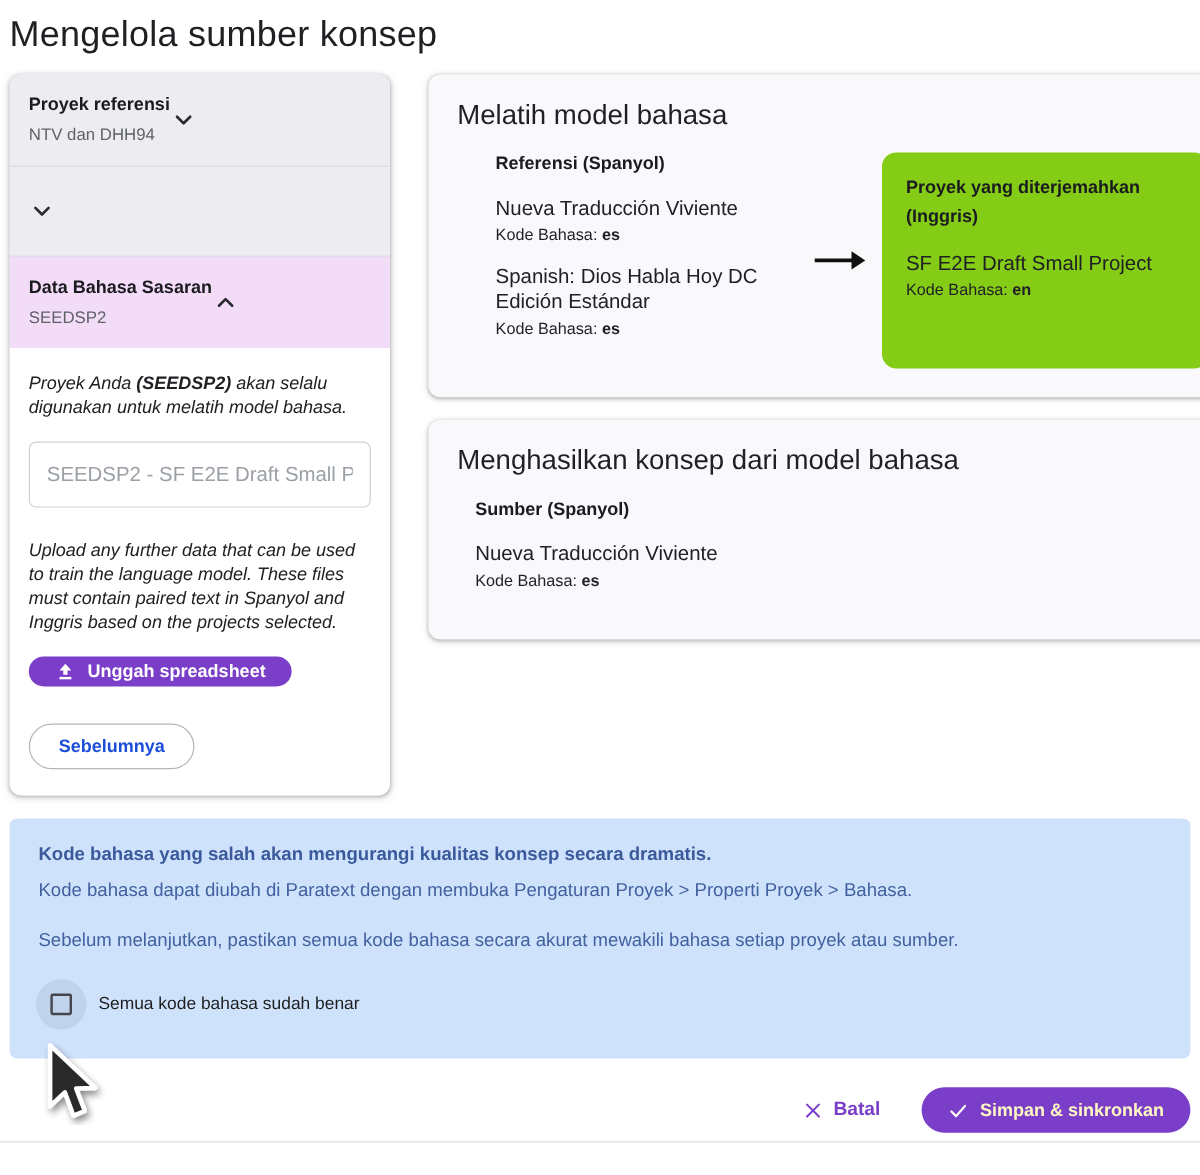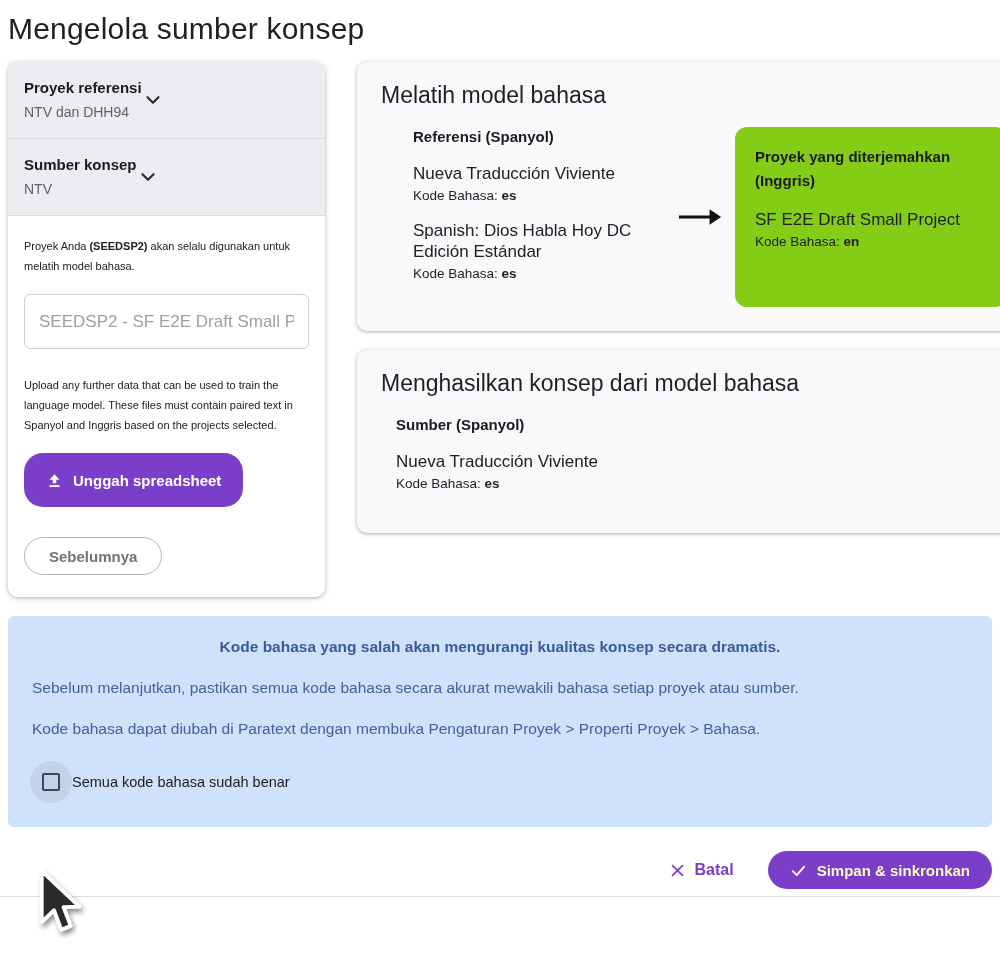--- a/index.html
+++ b/index.html
@@ -21,35 +21,35 @@
   }
   .acc-item {
     background:#ededf1; padding:16px; display:flex; 
     align-items:center; cursor:pointer; border-bottom:1px solid #d9d9de; min-height:75px;
   }
   .acc-item.selected { background:#f3dcf8; border-bottom:none; }
   .acc-label { font-size:15px; font-weight:bold; color:#1b1b1f; line-height:20px; }
   .acc-value { font-size:14px; color:#5f6368; line-height:19px; margin-top:5px; }
   .chev { width:22px; height:22px; flex-shrink:0; }
   .panel { padding:20px 16px 22px 16px; background:#fff; }
-  .panel p { font-size:11px; line-height:20px; color:#202124; }
+  .panel p { font-size:15px; line-height:20px; color:#202124;font-style:italic; }
   .proj-input {
     width:100%; margin:18px 0 26px 0; height:55px; border:1px solid #cfcfd6; border-radius:6px;
     background:#fff; padding:0 14px; font-size:17px; color:#9aa0a6;
     font-family:"Liberation Sans","DejaVu Sans",sans-serif; white-space:nowrap; overflow:hidden;
   }
   .proj-input::placeholder { color:#9aa0a6; opacity:1; }
   .btn-upload {
     margin-top:18px; display:inline-flex; align-items:center; gap:10px;
-    background:#7b3ec8; color:#fff; border:none; border-radius:19px; height:54px;
+    background:#7b3ec8; color:#fff; border:none; border-radius:19px; height:25px;
     padding:0 22px; font-size:15px; font-weight:bold; cursor:pointer;
     font-family:"Liberation Sans","DejaVu Sans",sans-serif;
   }
   .btn-back {
-    margin-top:30px; display:inline-flex; align-items:center; background:#fff; color:#737373;
+    margin-top:30px; display:inline-flex; align-items:center; background:#fff; color:#1d4ed8;
     border:1px solid #b4b4bc; border-radius:19px; height:38px; padding:0 24px;
     font-size:15px; font-weight:bold; cursor:pointer;
     font-family:"Liberation Sans","DejaVu Sans",sans-serif;
   }
 
   
   .main-col { flex:1; display:flex; flex-direction:column; gap:19px; }
   .card {
     background:#f9f9fc; border-radius:10px; padding:20px 24px 24px 24px;
     box-shadow:0 1px 3px rgba(60,64,67,.3), 0 1px 5px 1px rgba(60,64,67,.12);
@@ -65,31 +65,31 @@
   .arrow-zone { display:flex; align-items:center; justify-content:center; width:70px; }
   .translated-box {
     width:272px; background:#84cc16; border-radius:12px; padding:18px 20px; min-height:180px;
   }
   .translated-box .sub-heading { line-height:24px; }
 
   
   .warning {
     margin:19px 8px 0 8px; background:#cfe2fb; border-radius:6px; padding:22px 24px 16px 24px;
   }
-  .warning .w-head { font-size:15.5px; font-weight:bold; color:#3b5a9c; margin-bottom:23px;text-align:center; }
+  .warning .w-head { font-size:15.5px; font-weight:bold; color:#3b5a9c; margin-bottom:12px; }
   .warning .w-line { font-size:15.5px; color:#42619f; margin-bottom:23px; }
   .check-row { display:flex; align-items:center; margin-top:2px; padding-bottom:8px; }
   .ripple {
     width:42px; height:42px; border-radius:50%; background:rgba(32,33,36,.08);
     display:flex; align-items:center; justify-content:center; cursor:pointer; margin-left:-2px;
   }
   .checkbox {
     width:18px; height:18px; border:2px solid #45454d; border-radius:2px; background:transparent;
   }
-  .check-label { font-size:14.5px; color:#1d1d1f; }
+  .check-label { font-size:14.5px; color:#1d1d1f; margin-left:10px; }
 
   
   .footer { display:flex; justify-content:flex-end; align-items:center; gap:26px; margin:24px 8px 0 8px; }
   .btn-cancel {
     display:inline-flex; align-items:center; gap:9px; background:none; border:none;
     color:#7b3ec8; font-size:16px; font-weight:bold; cursor:pointer; padding:6px 8px;
     font-family:"Liberation Sans","DejaVu Sans",sans-serif;
   }
   .btn-save {
     display:inline-flex; align-items:center; gap:10px; background:#7b3ec8; color:#fef9c3;
@@ -115,31 +115,38 @@
         <div class="acc-value">NTV dan DHH94</div>
       </div>
       <span class="chev">
         <svg viewBox="0 0 24 24" width="22" height="22">
             <polyline points="6,9 12,15 18,9" fill="none" stroke="#2b2b33" stroke-width="2.4" stroke-linecap="round" stroke-linejoin="round"></polyline>
           </svg>
       </span>
     </div>
 
     <div class="acc-item">
-      <div>
-        <div class="acc-label">Sumber konsep</div>
-        <div class="acc-value">NTV</div>
-      </div>
       <span class="chev">
         <svg viewBox="0 0 24 24" width="22" height="22">
             <polyline points="6,9 12,15 18,9" fill="none" stroke="#2b2b33" stroke-width="2.4" stroke-linecap="round" stroke-linejoin="round"></polyline>
           </svg>
       </span>
     </div>
 
+    <div class="acc-item selected">
+      <div>
+        <div class="acc-label">Data Bahasa Sasaran</div>
+        <div class="acc-value">SEEDSP2</div>
+      </div>
+      <span class="chev">
+        <svg viewBox="0 0 24 24" width="22" height="22">
+            <polyline points="6,15 12,9 18,15" fill="none" stroke="#2b2b33" stroke-width="2.4" stroke-linecap="round" stroke-linejoin="round"></polyline>
+          </svg>
+      </span>
+    </div>
 
     <div class="panel">
       <p><span>Proyek Anda </span><b>(SEEDSP2)</b><span> akan selalu digunakan untuk melatih model bahasa.</span></p>
 
       <input class="proj-input" type="text" disabled="" placeholder="SEEDSP2 - SF E2E Draft Small Project" style="">
 
       <p>Upload any further data that can be used to train the language model. These files must contain paired text in Spanyol and Inggris based on the projects selected.</p>
 
       <button class="btn-upload">
         <span style="display:inline-flex;">
@@ -195,22 +202,22 @@
         <div class="sub-heading">Sumber (Spanyol)</div>
         <div class="proj-name">Nueva Traducción Viviente</div>
         <div class="code-line"><span>Kode Bahasa: </span><b>es</b></div>
       </div>
     </div>
   </div>
 </div>
 
 <div class="warning">
   <div class="w-head">Kode bahasa yang salah akan mengurangi kualitas konsep secara dramatis.</div>
+  <div class="w-line">Kode bahasa dapat diubah di Paratext dengan membuka Pengaturan Proyek &gt; Properti Proyek &gt; Bahasa.</div>
   <div class="w-line">Sebelum melanjutkan, pastikan semua kode bahasa secara akurat mewakili bahasa setiap proyek atau sumber.</div>
-  <div class="w-line">Kode bahasa dapat diubah di Paratext dengan membuka Pengaturan Proyek &gt; Properti Proyek &gt; Bahasa.</div>
   <div class="check-row">
     <span class="ripple">
       <span class="checkbox" role="checkbox" aria-checked="false"></span>
     </span>
     <span class="check-label">Semua kode bahasa sudah benar</span>
   </div>
 </div>
 
 <div class="footer">
   <button class="btn-cancel">

